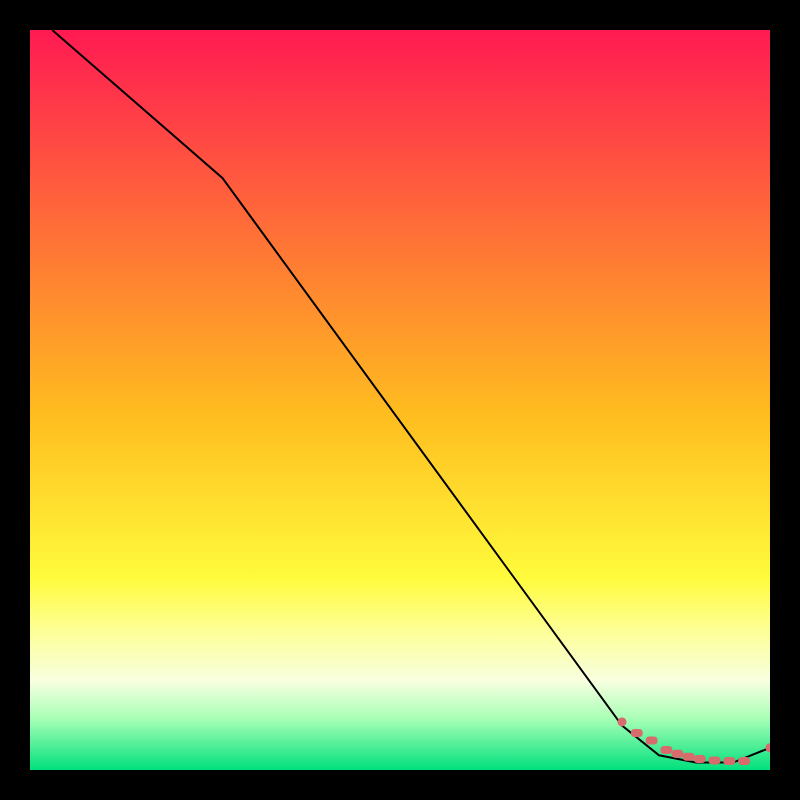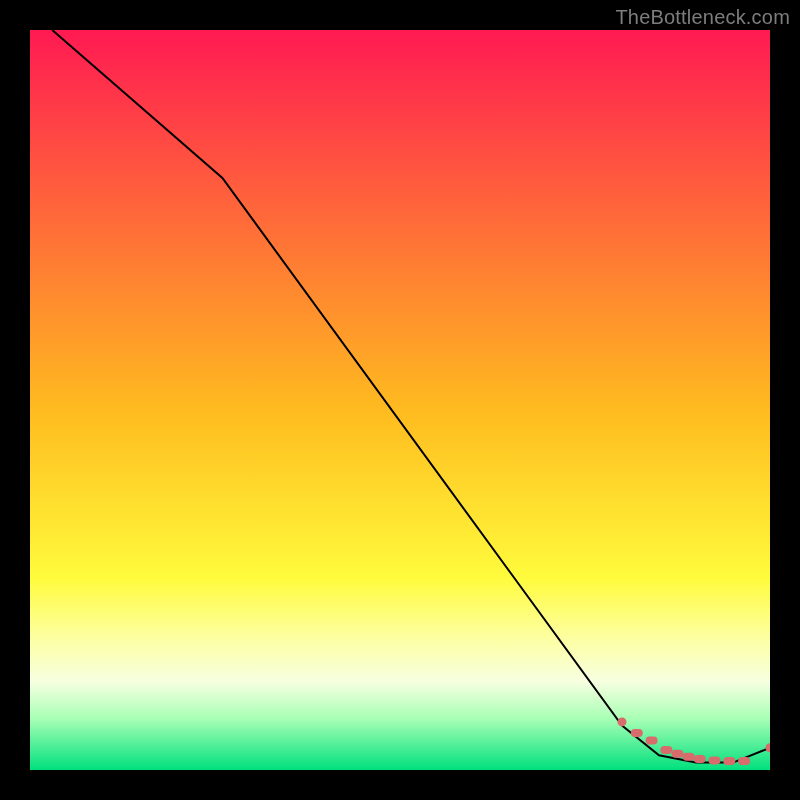--- a/index.html
+++ b/index.html
@@ -34,21 +34,20 @@
     top: 30px;
     width: 740px;
     height: 740px;
   }
   svg { display: block; }
 </style>
 </head>
 <body>
 
 <div class="stage">
-  <div class="watermark">TheBottleneck.com</div>
 
   <div class="plot">
     <svg id="chart-svg" viewBox="0 0 740 740" width="740" height="740">
       <defs>
         <linearGradient id="bg-grad" x1="0" y1="0" x2="0" y2="1">
             <stop offset="0.0%" stop-color="#ff1a52"></stop>
             <stop offset="52.0%" stop-color="#ffbd1f"></stop>
             <stop offset="74.0%" stop-color="#fffb3c"></stop>
             <stop offset="82.0%" stop-color="#fdffa0"></stop>
             <stop offset="88.0%" stop-color="#f7ffe0"></stop>

